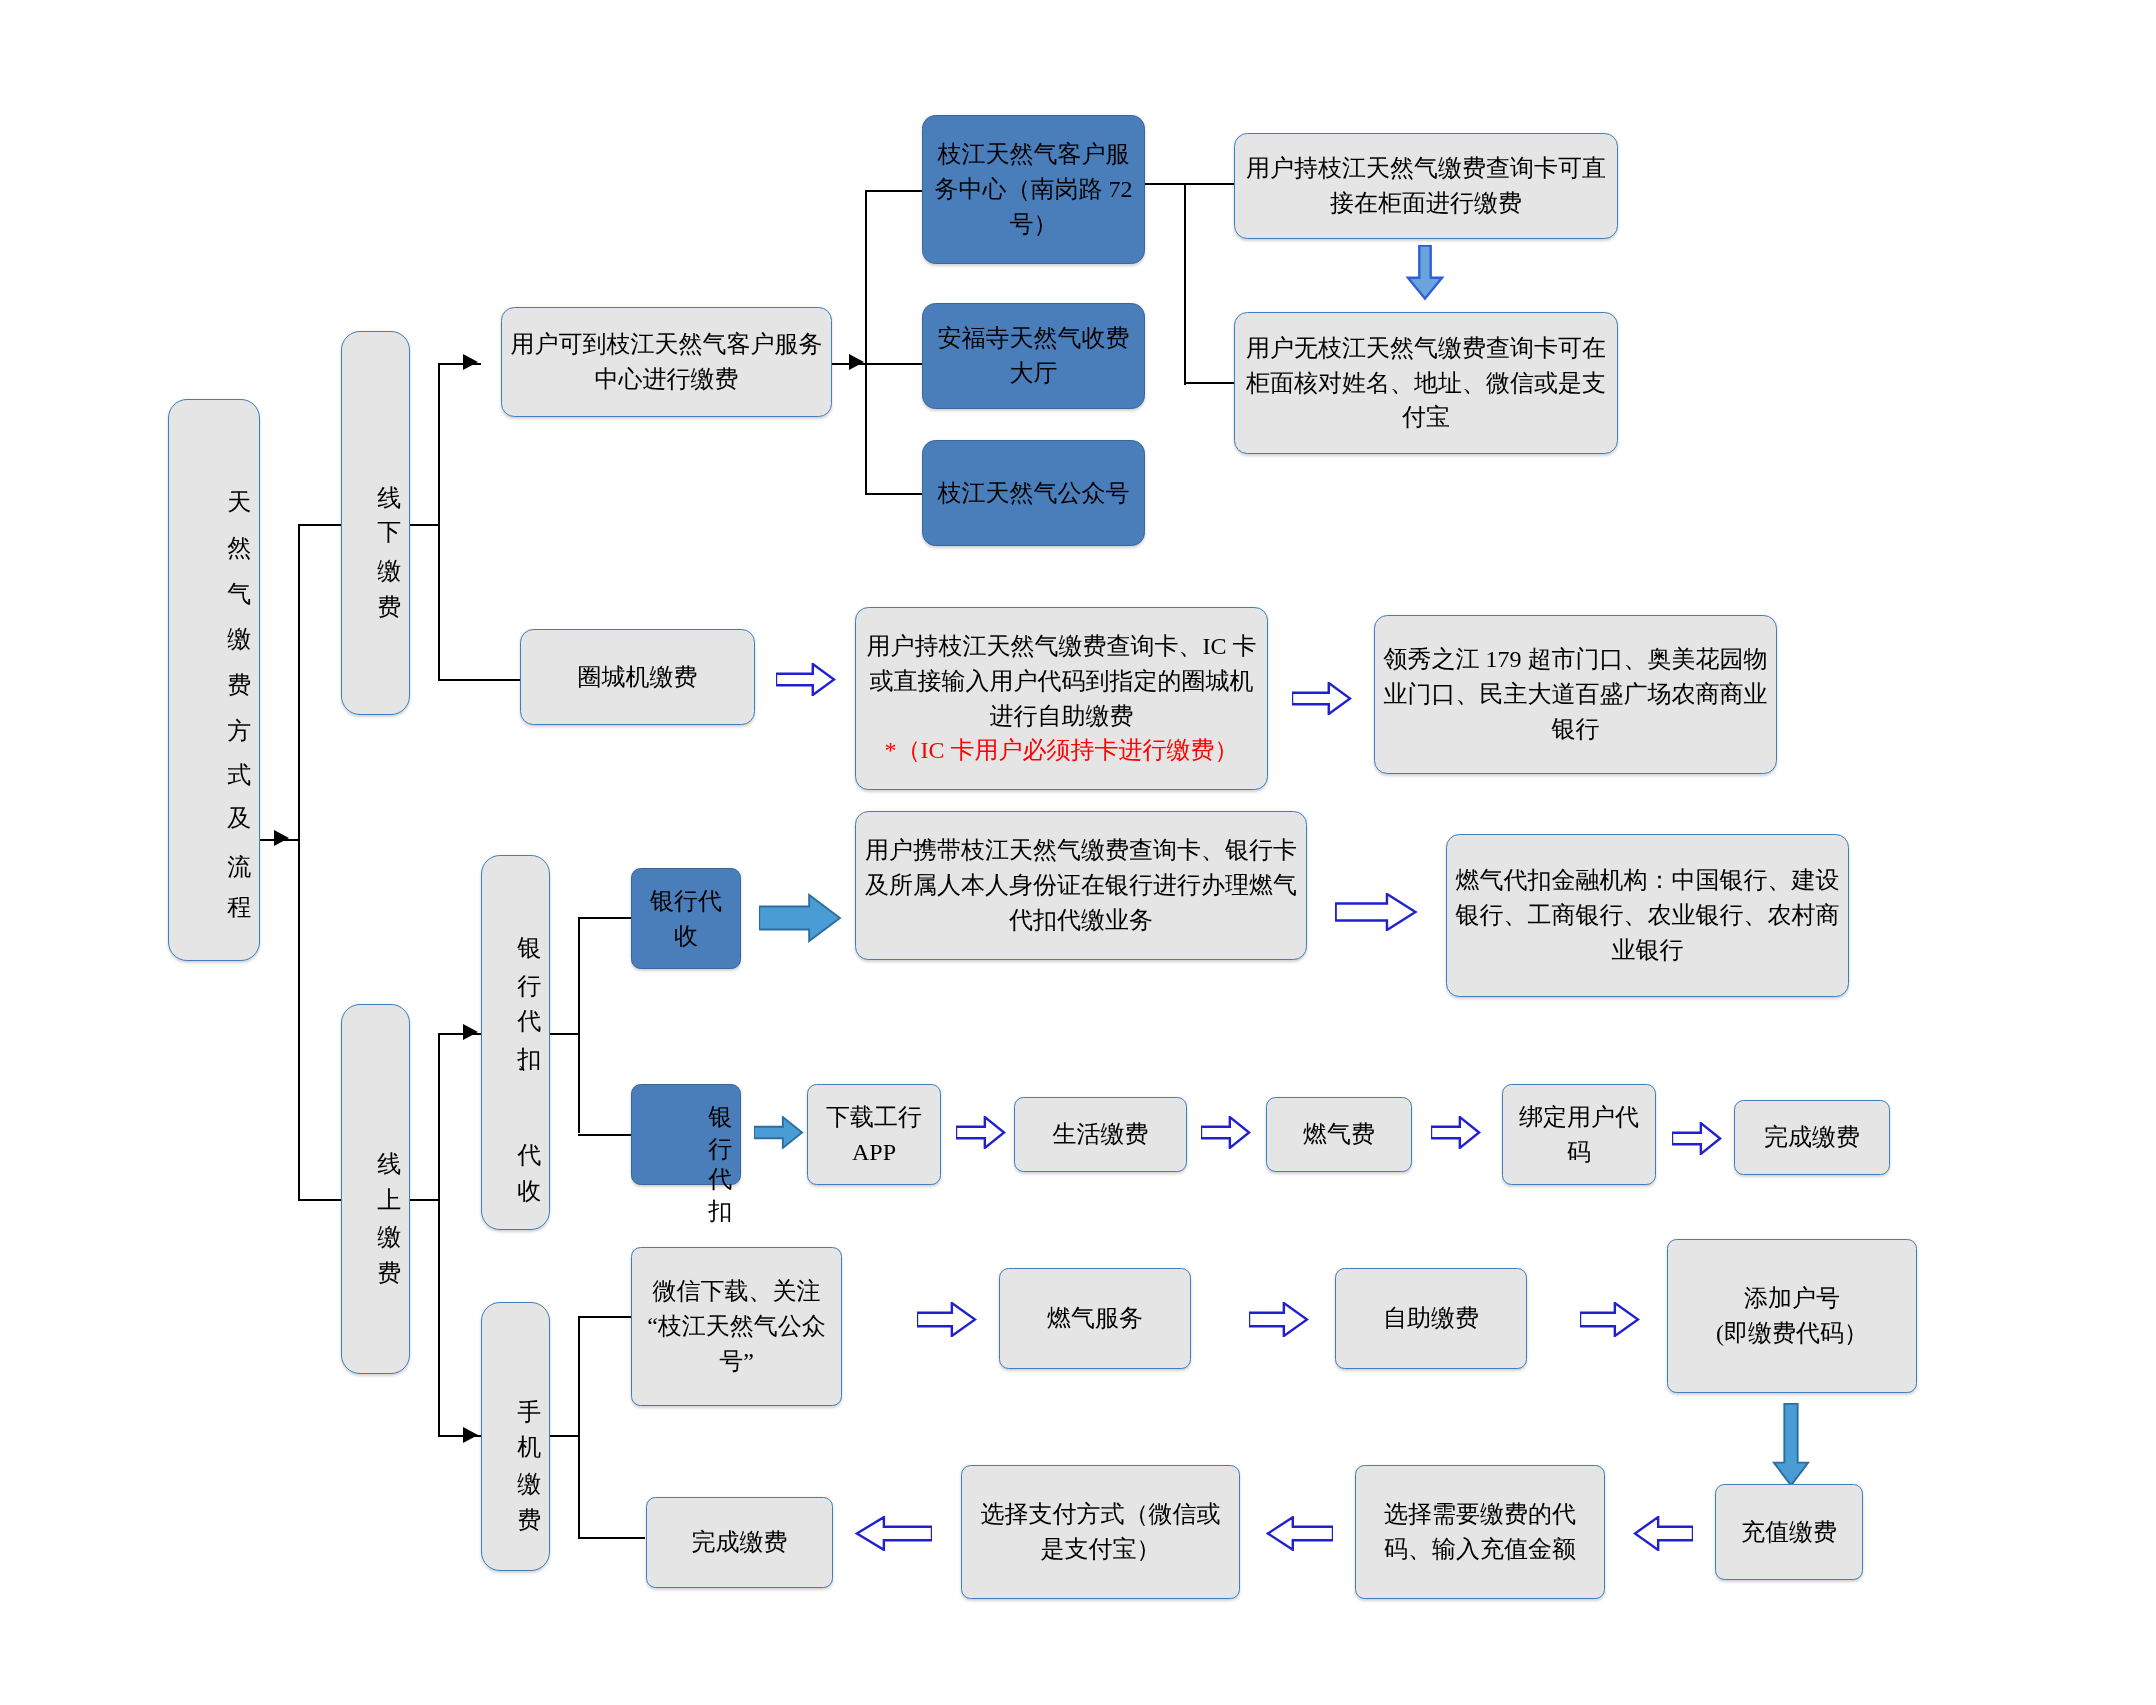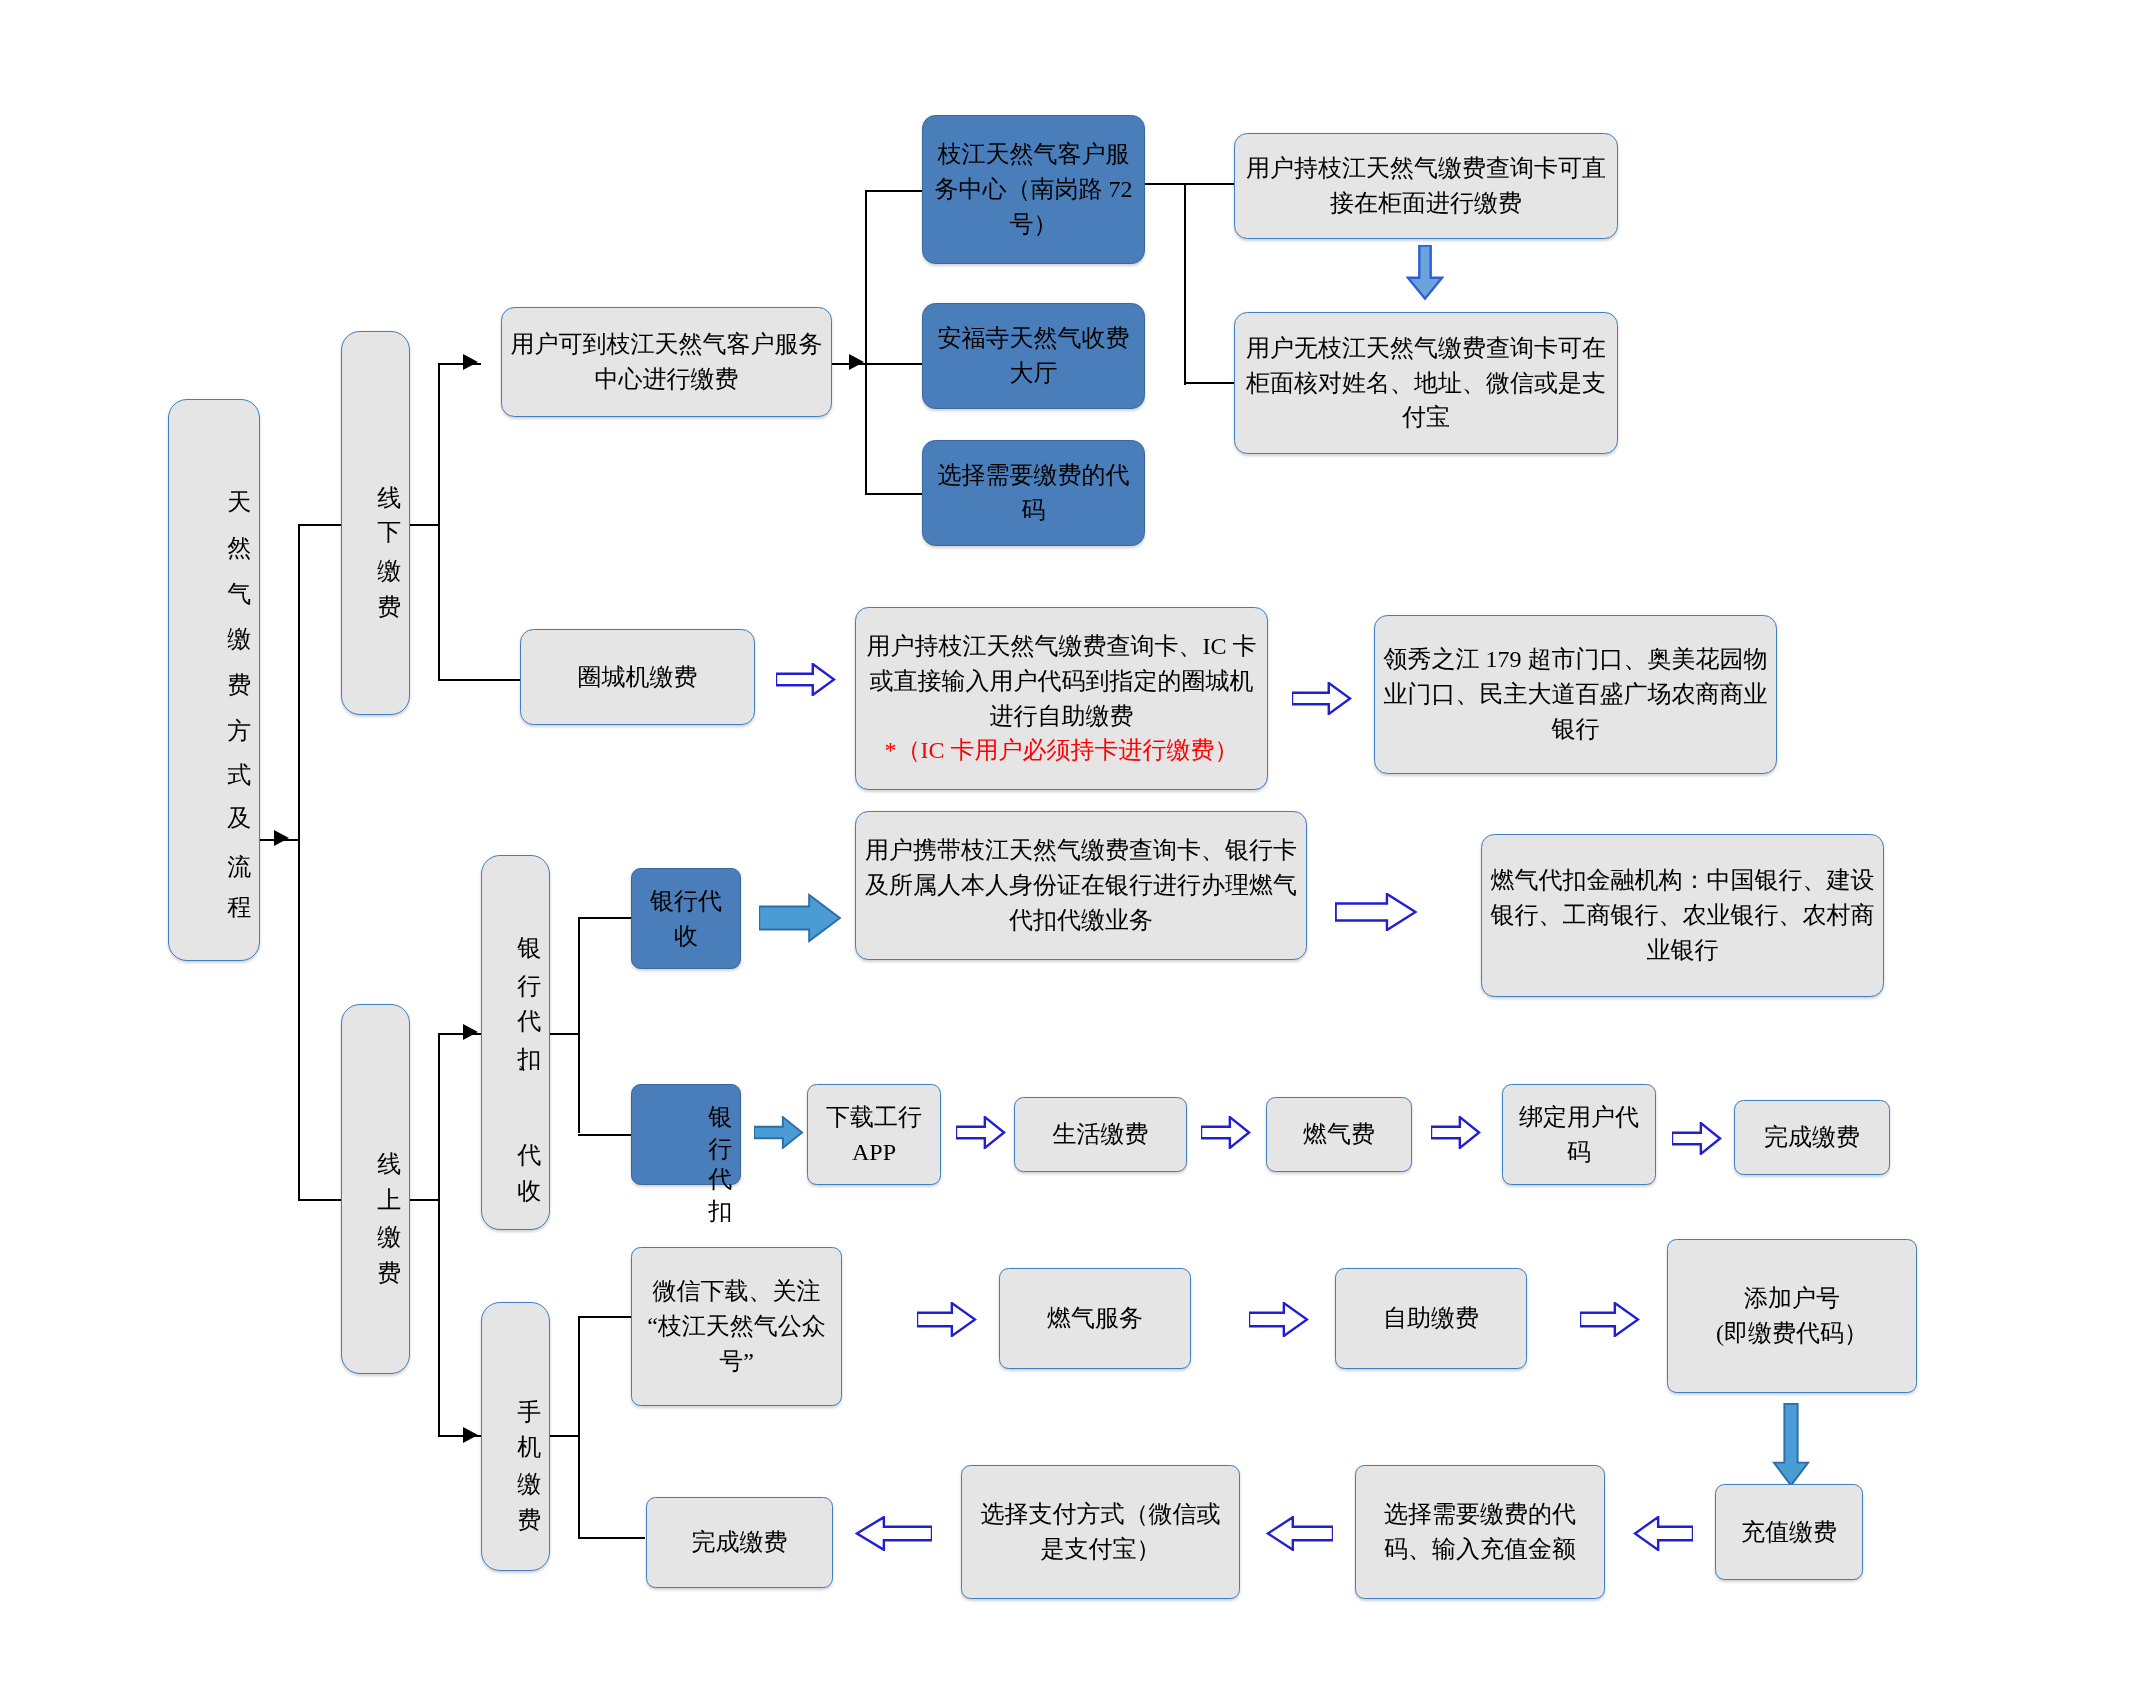--- a/index.html
+++ b/index.html
@@ -100,21 +100,21 @@
   <div class="ln lnh" style="left:865px;top:363px;width:58px;"></div>
   <div class="ln lnh" style="left:865px;top:493px;width:58px;"></div>
 
   <div class="node dark" style="left:922px;top:115px;width:223px;height:149px;">
     <span class="txt">枝江天然气客户服务中心（南岗路 72 号）</span>
   </div>
   <div class="node dark" style="left:922px;top:303px;width:223px;height:106px;">
     <span class="txt">安福寺天然气收费大厅</span>
   </div>
   <div class="node dark" style="left:922px;top:440px;width:223px;height:106px;">
-    <span class="txt">选择需要缴费的代码</span>
+    <span class="txt">枝江天然气公众号</span>
   </div>
 
   <div class="ln lnv" style="left:1184px;top:183px;height:202px;"></div>
   <div class="ln lnh" style="left:1184px;top:183px;width:50px;"></div>
   <div class="ln lnh" style="left:1184px;top:382px;width:50px;"></div>
   <div class="ln lnh" style="left:1145px;top:183px;width:40px;"></div>
 
   <div class="node" style="left:1234px;top:133px;width:384px;height:106px;">
     <span class="txt">用户持枝江天然气缴费查询卡可直接在柜面进行缴费</span>
   </div>
@@ -189,21 +189,21 @@
   <div class="node" style="left:855px;top:811px;width:452px;height:149px;">
     <span class="txt">用户携带枝江天然气缴费查询卡、银行卡及所属人本人身份证在银行进行办理燃气代扣代缴业务</span>
   </div>
 
   <div class="barrow" style="left:1335px;top:893px;">
     <svg width="83" height="38" viewBox="0 0 86 40">
       <polygon points="0,11 54,11 54,1 84,20 54,39 54,29 0,29" fill="#ffffff" stroke="#2020D0" stroke-width="2.5"></polygon>
     </svg>
   </div>
 
-  <div class="node" style="left:1446px;top:834px;width:403px;height:163px;margin-left:35px;">
+  <div class="node" style="left:1446px;top:834px;width:403px;height:163px;">
     <span class="txt">燃气代扣金融机构：中国银行、建设银行、工商银行、农业银行、农村商业银行</span>
   </div>
 
   <div class="node dark sq" style="left:631px;top:1084px;width:110px;height:101px;">
     <span class="txt vert" style="letter-spacing:.1em;">银 行 代 扣</span>
   </div>
 
   <div class="barrow" style="left:754px;top:1116px;">
     <svg width="50" height="33" viewBox="0 0 52 34">
       <polygon points="0,11 30,11 30,1 50,17 30,33 30,23 0,23" fill="#4A9CD4" stroke="#2E6DA4" stroke-width="2"></polygon>

